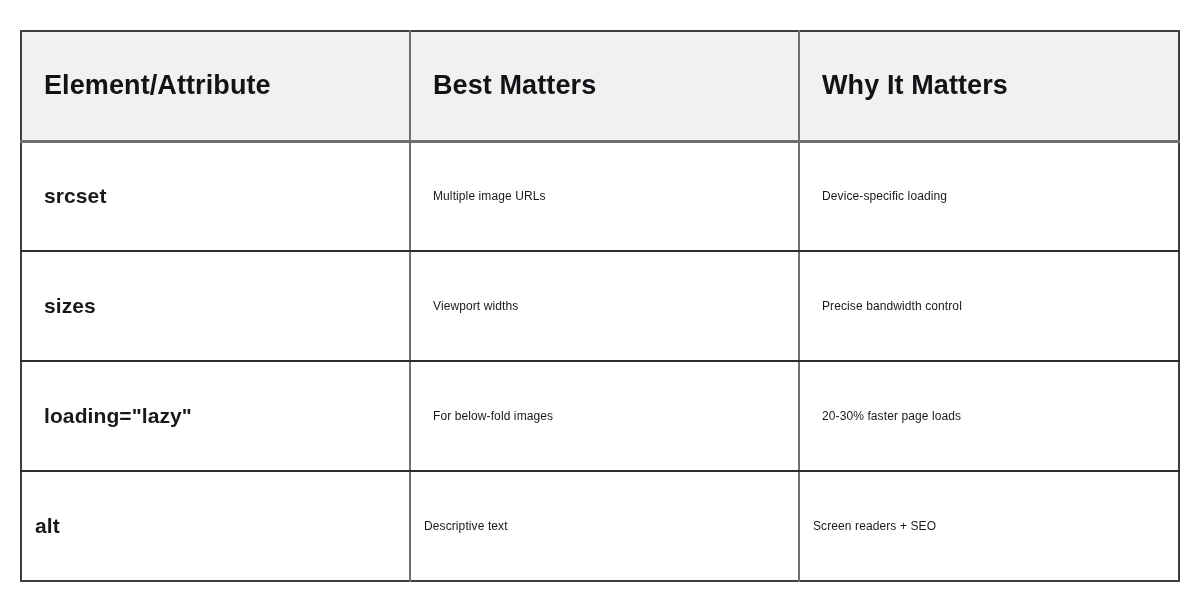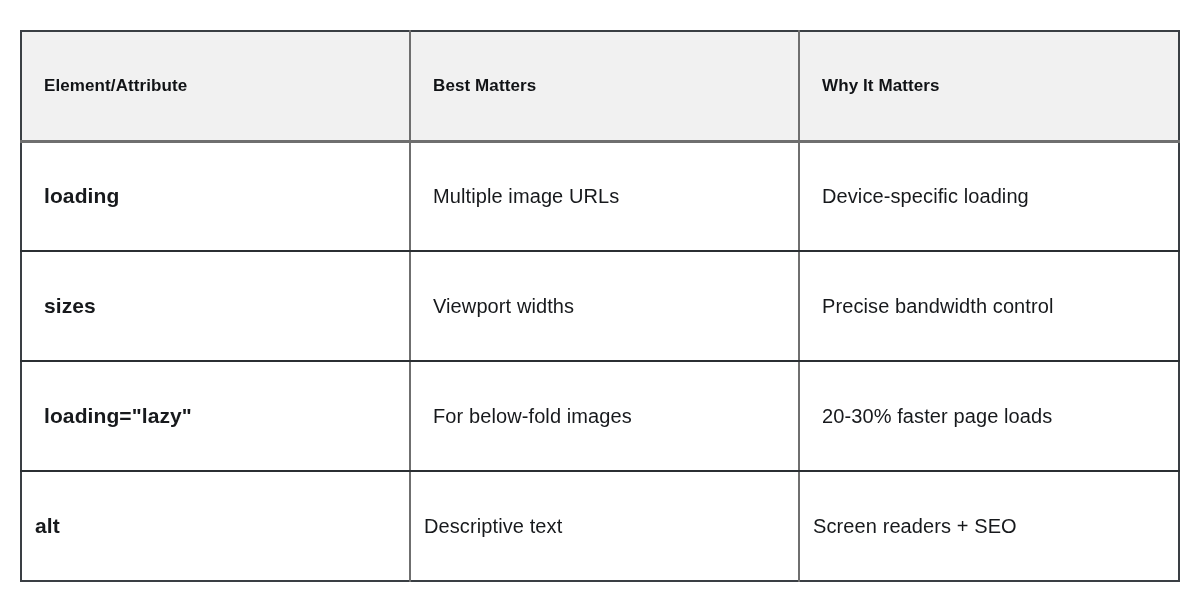--- a/index.html
+++ b/index.html
@@ -44,21 +44,21 @@
   thead tr.header-row {
     background: #f1f1f1;
     height: 110px;
   }
 
   th.header-cell {
     background: #f1f1f1;
     text-align: left;
     vertical-align: middle;
     padding: 0 22px;
-    font-size: 17px;
+    font-size: 27px;
     font-weight: bold;
     color: #111316;
     letter-spacing: 0.1px;
     border-right: 2px solid #6f6f6f;
     border-bottom: 3px solid #6f6f6f;
     box-sizing: border-box;
   }
   th.header-cell:last-child {
     border-right: none;
   }
@@ -87,21 +87,21 @@
 
   td.cell-element {
     font-size: 21px;
     font-weight: bold;
     color: #0f1114;
     letter-spacing: 0.1px;
   }
 
   td.cell-practice,
   td.cell-why {
-    font-size: 20px;
+    font-size: 12px;
     font-weight: normal;
     color: #17191c;
     letter-spacing: 0.1px;
   }
 </style>
 </head>
 <body>
 
 <div class="page">
   <div class="table-wrap">
@@ -113,21 +113,21 @@
       </colgroup>
       <thead>
         <tr class="header-row">
           <th class="header-cell">Element/Attribute</th>
           <th class="header-cell">Best Matters</th>
           <th class="header-cell">Why It Matters</th>
         </tr>
       </thead>
       <tbody>
         <tr class="data-row">
-          <td class="cell-element">loading</td>
+          <td class="cell-element">srcset</td>
           <td class="cell-practice">Multiple image URLs</td>
           <td class="cell-why">Device-specific loading</td>
         </tr>
         <tr class="data-row">
           <td class="cell-element">sizes</td>
           <td class="cell-practice">Viewport widths</td>
           <td class="cell-why">Precise bandwidth control</td>
         </tr>
         <tr class="data-row">
           <td class="cell-element">loading="lazy"</td>

